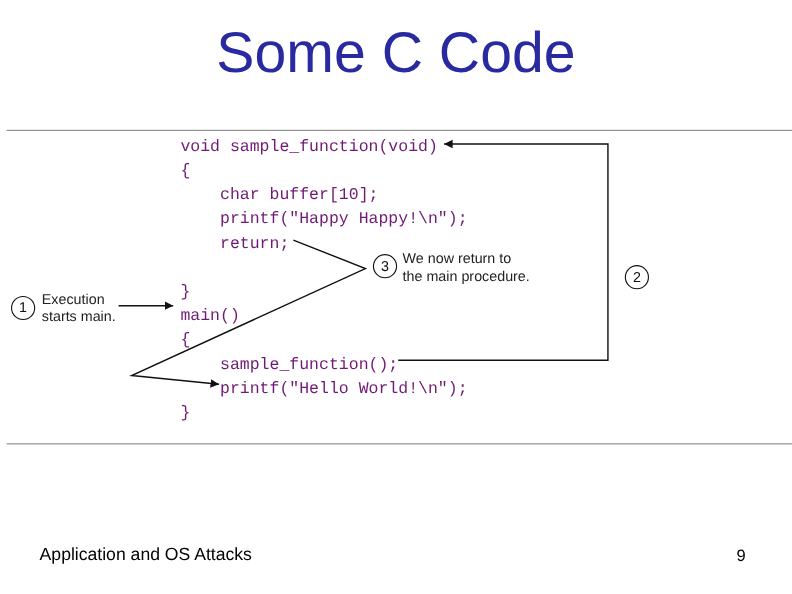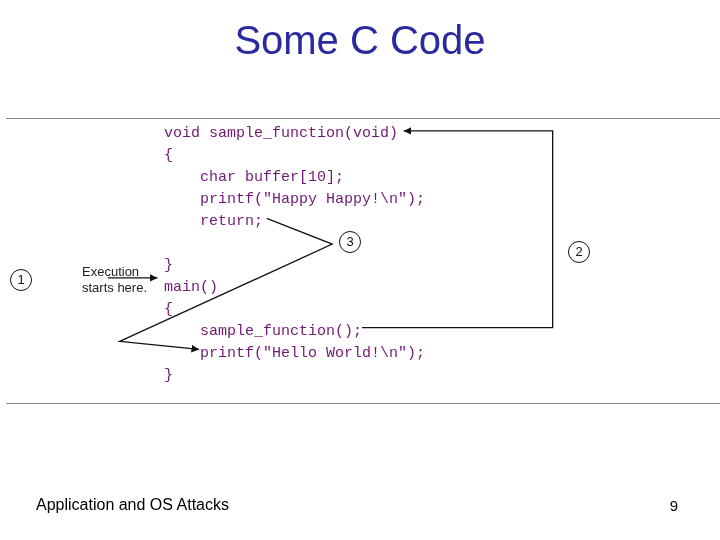--- a/index.html
+++ b/index.html
@@ -6,21 +6,21 @@
   body {
     width: 720px;
     height: 540px;
     background: #fff;
     font-family: "Comic Sans MS", cursive, sans-serif;
     position: relative;
     overflow: hidden;
   }
   .title {
     text-align: center;
-    font-size: 40px;
+    font-size: 52px;
     color: #2a2aa0;
     margin-top: 18px;
     font-weight: normal;
   }
   .diagram-frame {
     position: absolute;
     left: 6px;
     right: 0;
     top: 118px;
     height: 286px;
@@ -99,28 +99,32 @@
 <span>    return;</span>
 
 <span>}</span>
 <span>main()</span>
 <span>{</span>
 <span>    sample_function();</span>
 <span>    printf("Hello World!\n");</span>
 <span>}</span></pre>
 
     <div class="marker" style="left:4px; top:150px;">1</div>
-    <div class="caption" style="left:32px; top:145px;margin-left:44px;">
+    <div class="caption" style="left:32px; top:145px;">
       <span>Execution</span><br>
-      <span>starts here.</span>
+      <span>starts main.</span>
     </div>
 
     <div class="marker" style="left:562px; top:122px;">2</div>
 
     <div class="marker" style="left:333px; top:112px;">3</div>
+    <div class="caption" style="left:360px; top:108px;">
+      <span>We now return to</span><br>
+      <span>the main procedure.</span>
+    </div>
 
     <svg class="lines" viewBox="0 0 714 286">
       <defs>
         <marker id="ah" markerWidth="8" markerHeight="8" refX="6" refY="3" orient="auto">
           <path d="M0,0 L6,3 L0,6 Z" fill="#111"></path>
         </marker>
       </defs>
 
       <line x1="100" y1="160" x2="150" y2="160" stroke="#111" stroke-width="1.3" marker-end="url(#ah)"></line>
 

